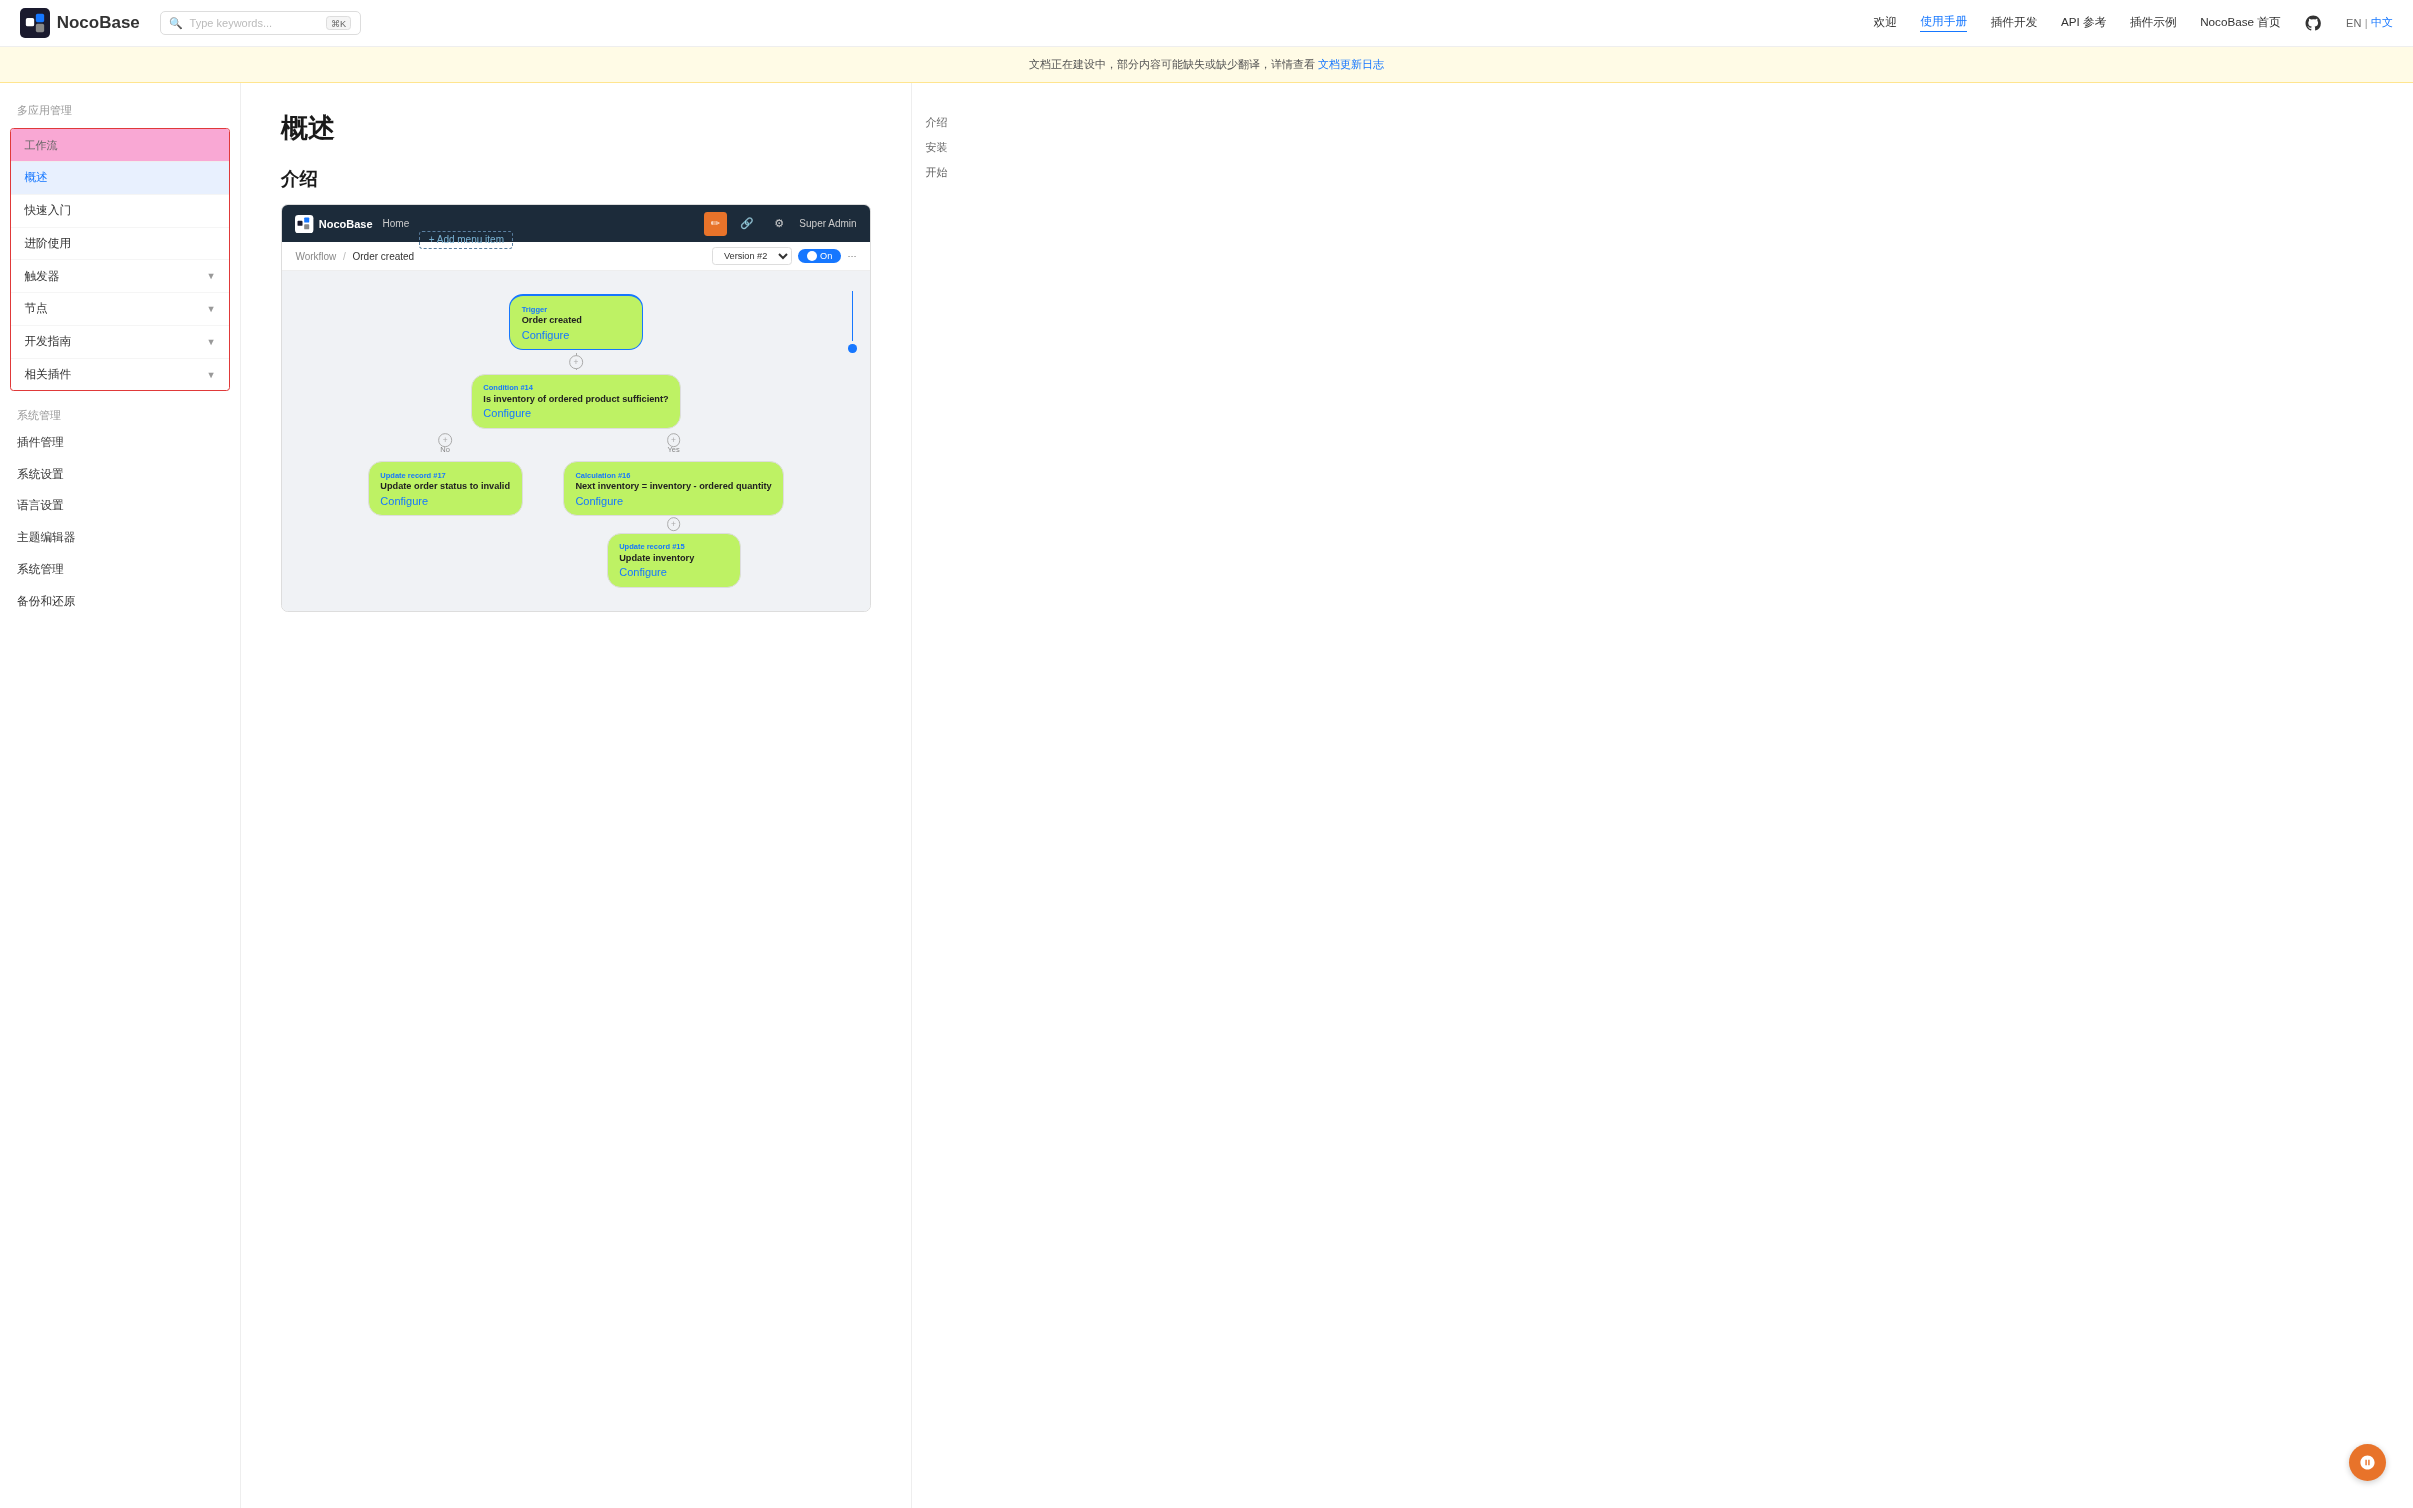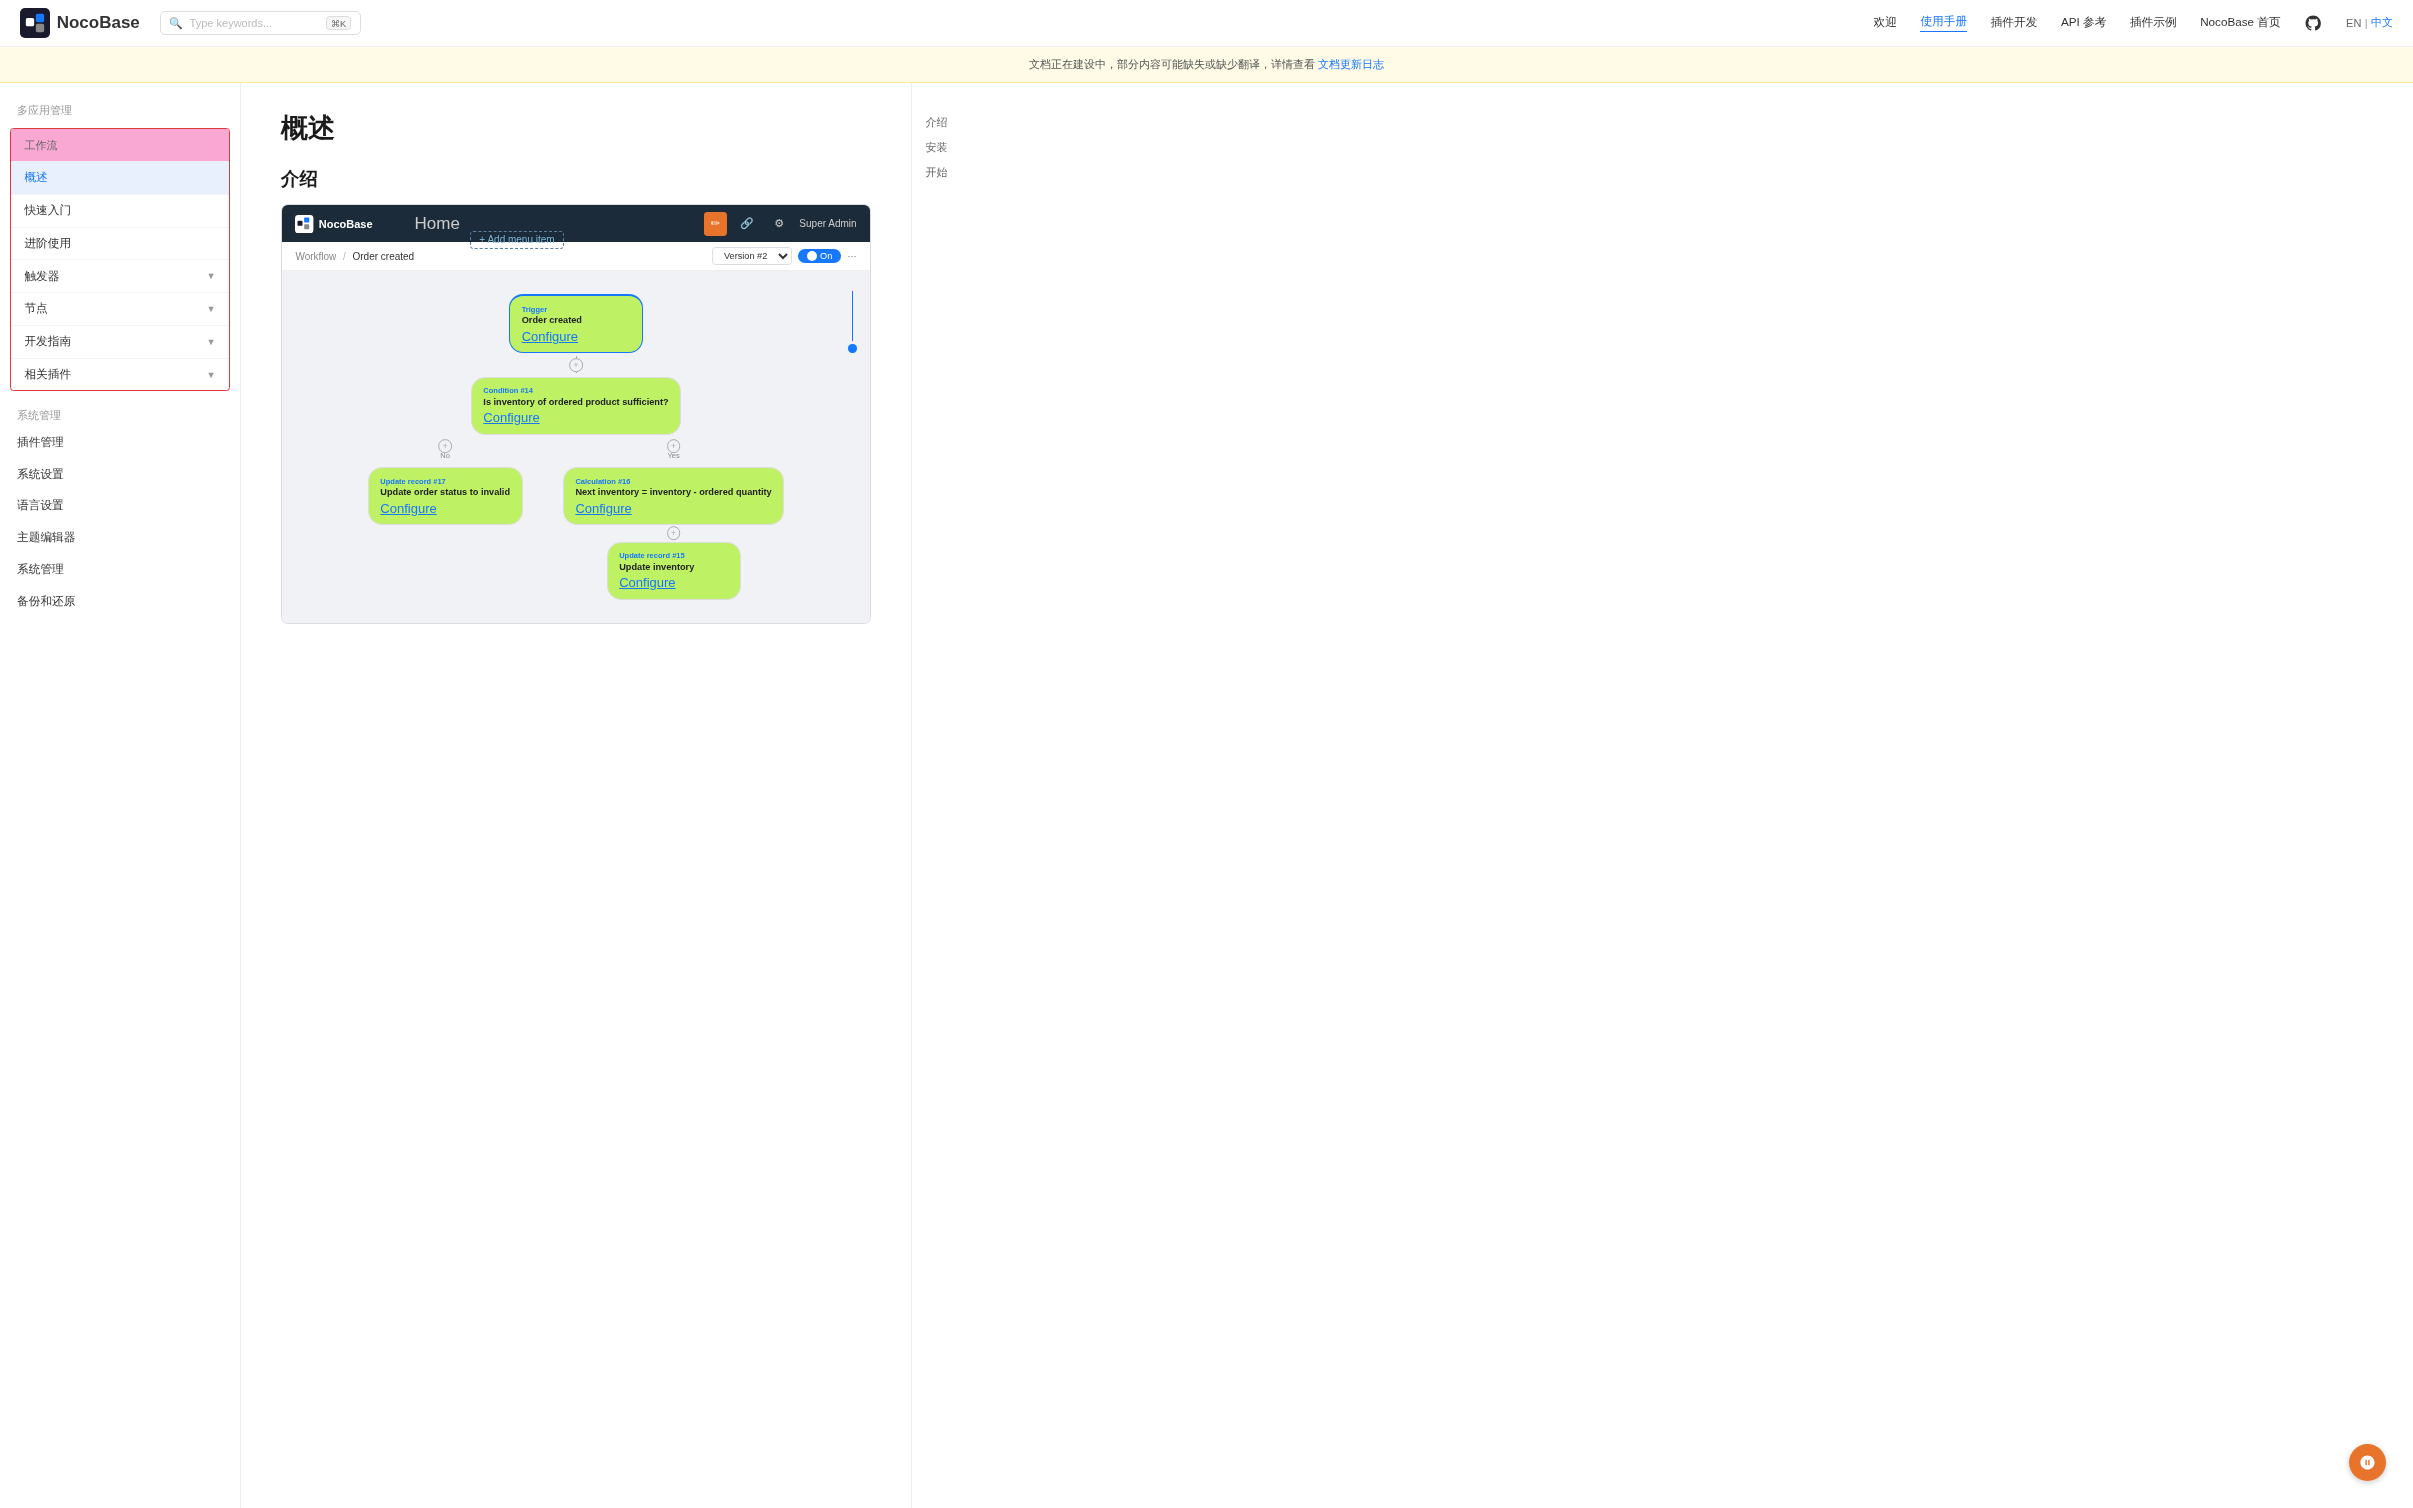--- a/index.html
+++ b/index.html
@@ -205,22 +205,21 @@
       color: #fff;
       font-size: 11px;
       font-weight: 600;
     }
     .wf-logo-icon {
       width: 18.4px;
       height: 18.4px;
     }
     .wf-home {
       color: #ccc;
-      font-size: 17px;
-      margin-left: 32px;
+      font-size: 10px;
     }
     .wf-add-btn {
       background: none;
       border: 0.8px dashed #5a7fa0;
       border-radius: 3.4px;
       color: #7ab3d4;
       font-size: 10px;
       padding: 2.5px 8.4px;
       cursor: pointer;
       display: flex;
@@ -328,24 +327,23 @@
       font-weight: 600;
       margin-bottom: 1.7px;
     }
     .wf-node-title {
       font-size: 9.2px;
       font-weight: 600;
       color: #222;
       margin-bottom: 3.4px;
     }
     .wf-node-link {
-      font-size: 13px;
+      font-size: 11px;
       color: #1677ff;
       cursor: pointer;
-      text-decoration: underline;
     }
 
     .wf-connector {
       width: 0.8px;
       background: #aaa;
       height: 17px;
       margin: 0 auto;
       position: relative;
     }
     .wf-connector::after {

